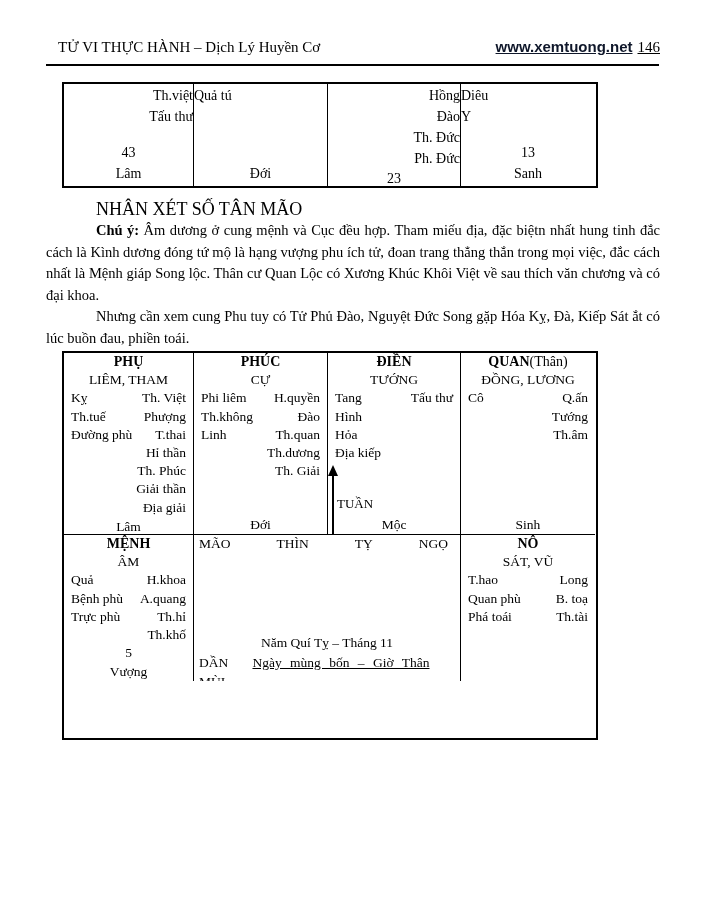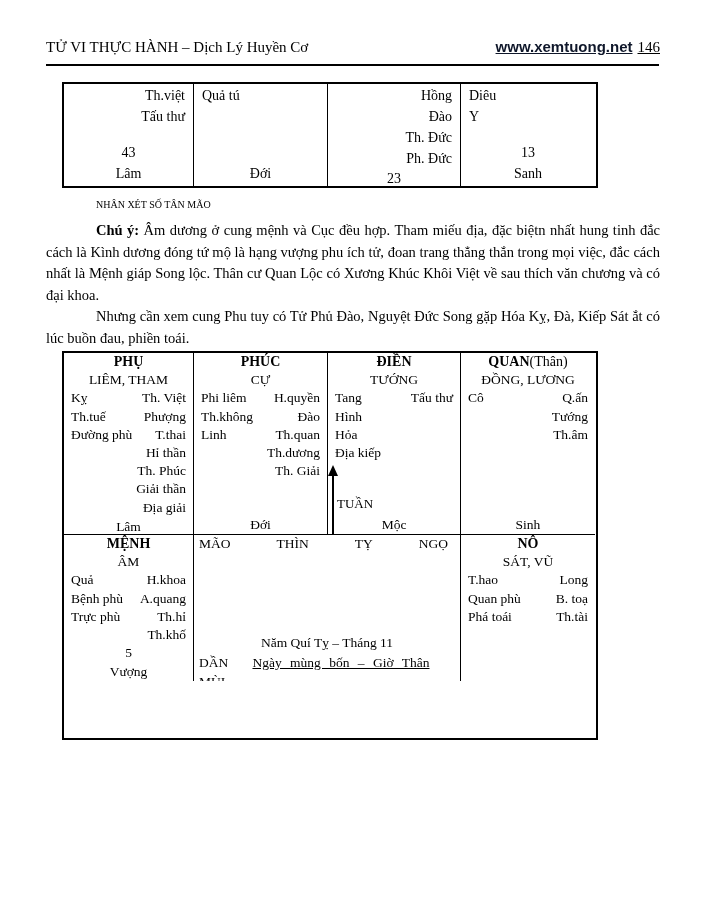--- a/index.html
+++ b/index.html
@@ -4,52 +4,52 @@
 <style>
   * { margin:0; padding:0; box-sizing:border-box; }
   html,body { background:#ffffff; }
   body {
     width:705px; height:913px; position:relative;
     font-family:"Liberation Serif","DejaVu Serif",serif;
     color:#000;
   }
   
   .page-header {
-    position:absolute; left:46px; right:45px; top:38px;
+    position:absolute; left:58px; right:45px; top:38px;
     display:flex; justify-content:space-between; align-items:baseline;
     font-size:15px;
   }
   .h-link {
     font-family:"Liberation Sans","DejaVu Sans",sans-serif;
     font-weight:bold; color:#0f172a; text-decoration:underline;
     font-size:15px;
   }
   .h-page { font-size:15px; margin-left:5px;text-decoration:underline; }
   .h-rule { position:absolute; left:46px; top:64px; width:613px; height:2px; background:#000; }
 
   
   .top-table {
     position:absolute; left:62px; top:82px; width:536px; height:106px;
     border:2.5px solid #000;
     display:grid; grid-template-columns:130px 134px 133px 134px;
   }
   .tcell {
     border-right:1.5px solid #000;
     display:flex; flex-direction:column;
-    padding:1px 8px 2px; font-size:14px; overflow:hidden;
+    padding:1px 0 2px; font-size:14px; overflow:hidden;
   }
   .tcell:last-child { border-right:none; }
   .tlines .cline { line-height:21px; }
   .align-right .tlines { text-align:right; }
   .tbottom { margin-top:auto; text-align:center; }
   .tnum { min-height:20px; line-height:20px; }
   .tlabel { line-height:21px; }
 
   
-  .sec-heading { position:absolute; left:96px; top:199px; font-size:10px; }
+  .sec-heading { position:absolute; left:96px; top:199px; font-size:18px; }
   .body-text {
     position:absolute; left:46px; top:220px; width:614px;
     font-size:14.5px; line-height:21.6px; text-align:justify;
   }
   .para { text-indent:50px; }
 
   
   .chart {
     position:absolute; left:62px; top:351px; width:536px; height:389px;
     border:2.5px solid #000;

